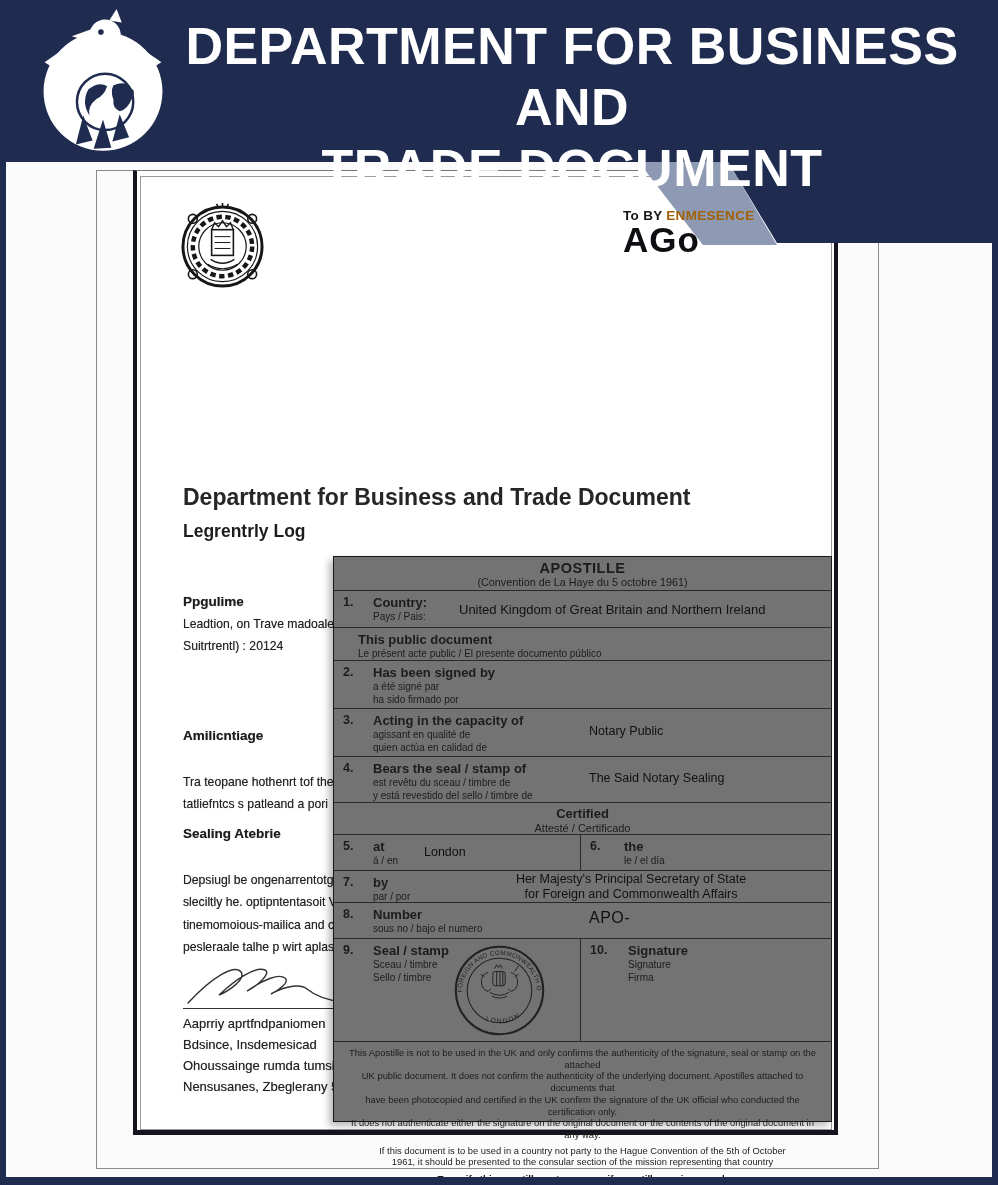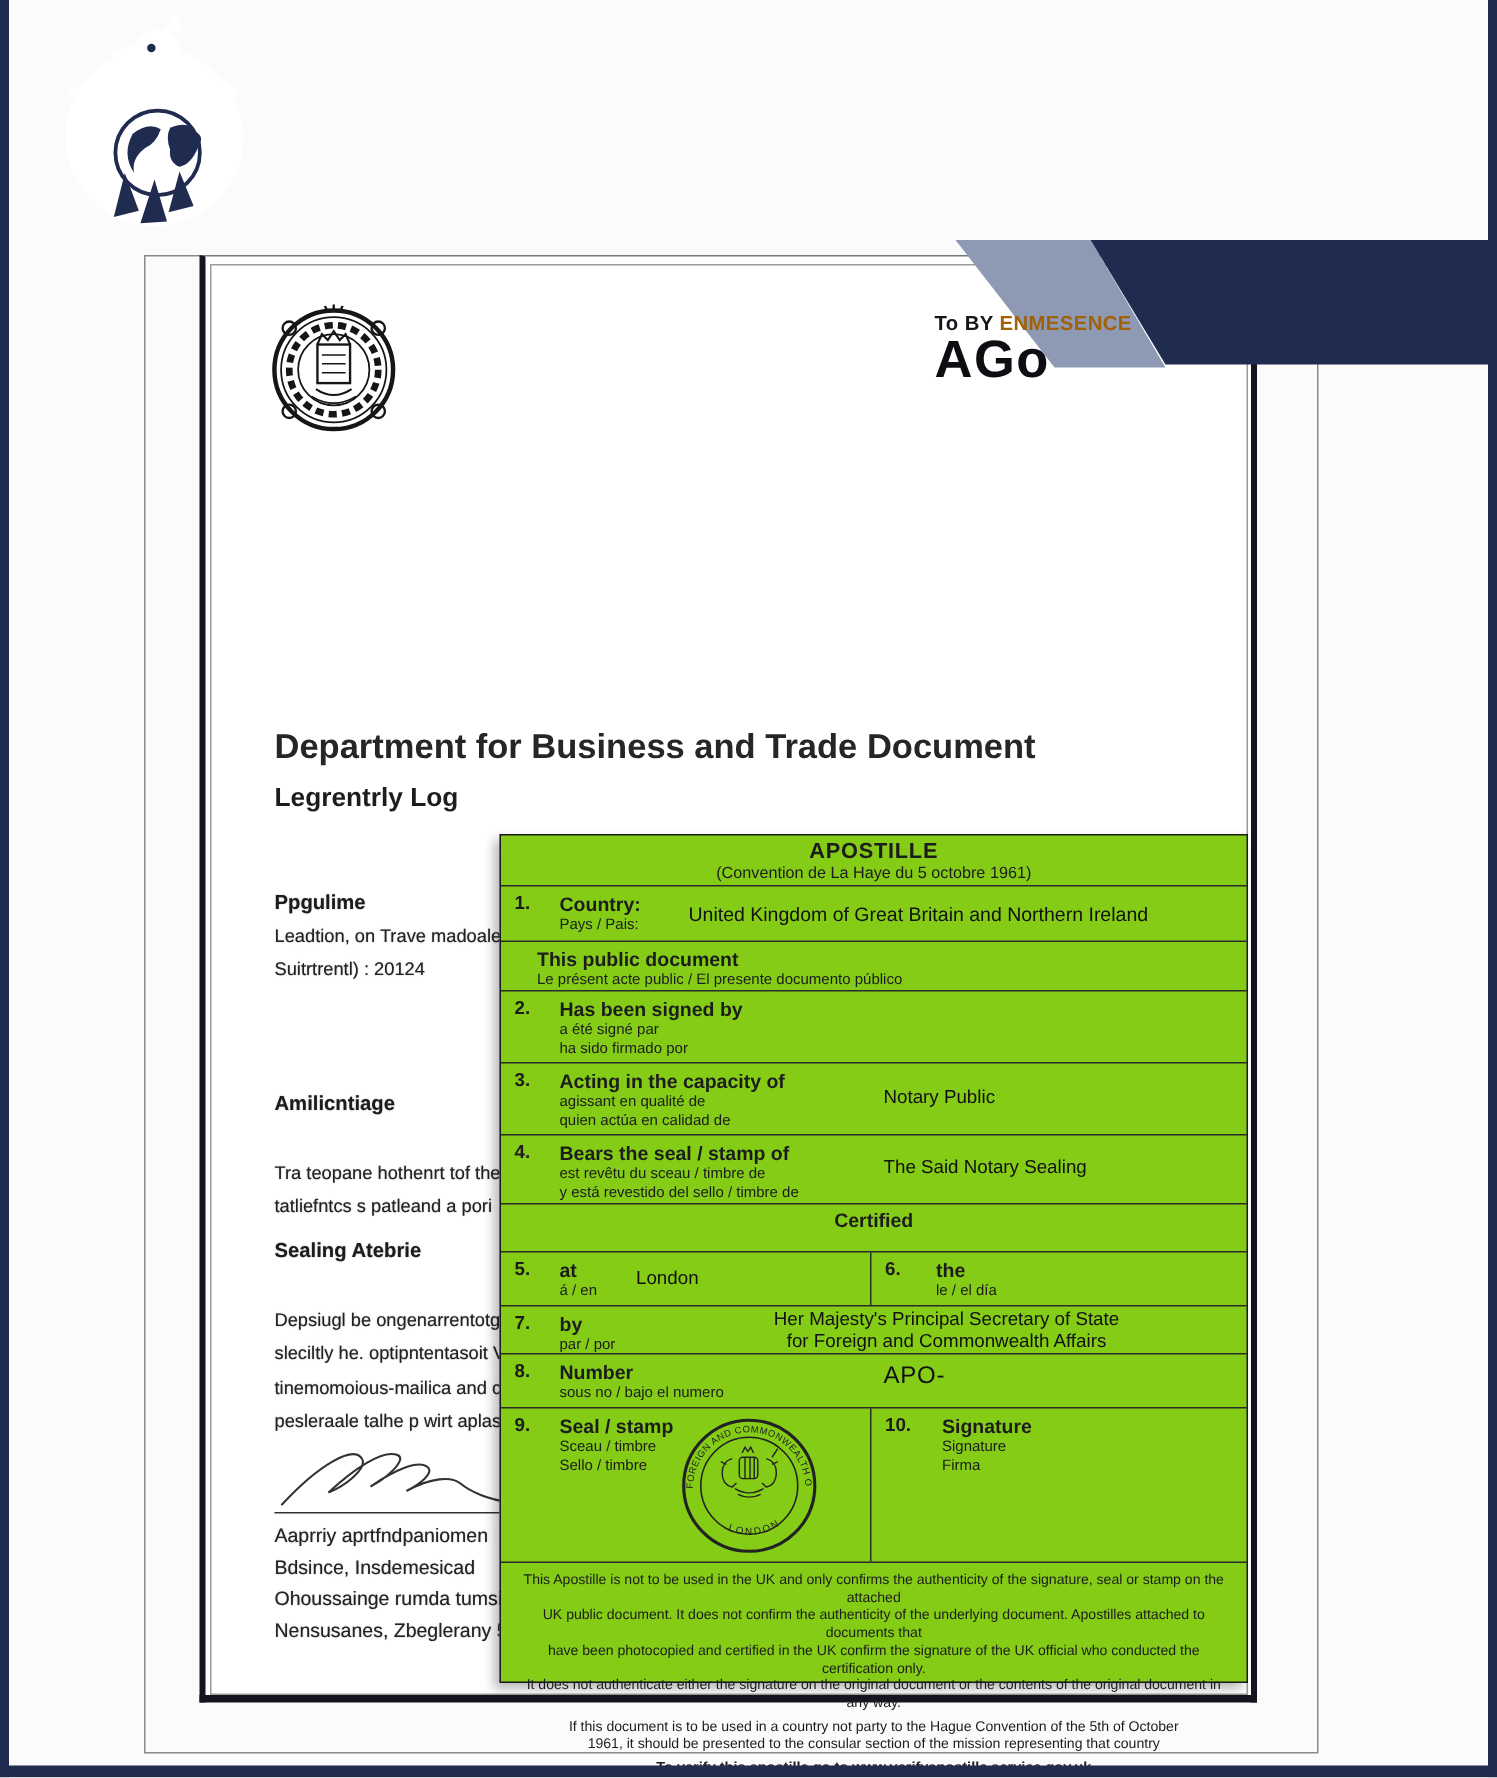--- a/index.html
+++ b/index.html
@@ -32,21 +32,21 @@
   .doc-title{position:absolute;left:183px;top:484px;font-size:23px;font-weight:bold;color:#262626;z-index:3;}
   .doc-sub{position:absolute;left:183px;top:521px;font-size:17.5px;font-weight:bold;color:#1d1d1d;z-index:3;}
   .fuzz{text-shadow:0 0 .8px rgba(40,40,40,.55);}
   .lbl-b{position:absolute;left:183px;font-size:13.5px;font-weight:bold;z-index:3;}
   .body-ln{position:absolute;left:183px;font-size:12.2px;line-height:22px;z-index:3;color:#222;}
   .ml{white-space:pre-line;}
   .sig{position:absolute;left:183px;top:958px;width:168px;height:50px;z-index:3;}
   .sig-line{position:absolute;left:183px;top:1008px;width:150px;border-top:1.2px solid #333;z-index:3;}
   .addr{position:absolute;left:183px;top:1013px;font-size:13px;line-height:21px;z-index:3;color:#222;}
   
-  .apo{position:absolute;left:333px;top:556px;width:499px;height:566px;background:#84cc16;
+  .apo{position:absolute;left:333px;top:556px;width:499px;height:566px;background:#737373;
        border:1.5px solid #1a1a1a;box-sizing:border-box;z-index:6;
        box-shadow:-4px 4px 7px rgba(0,0,0,.28);}
   .ap-head{height:33px;text-align:center;box-sizing:border-box;padding-top:3px;}
   .ap-head .t{font-size:14.5px;font-weight:bold;letter-spacing:.5px;}
   .ap-head .s{font-size:10.8px;}
   .ap-row{position:relative;border-top:1.4px solid #2a2a2a;display:flex;box-sizing:border-box;}
   .ap-num{flex:0 0 30px;padding-left:9px;padding-top:4px;font-weight:bold;font-size:12.5px;box-sizing:content-box;}
   .ap-lbl{padding-top:4px;}
   .ap-main{font-size:13px;font-weight:bold;line-height:16px;}
   .ap-sub{font-size:10px;line-height:12.6px;}
@@ -62,20 +62,26 @@
 </style>
 </head>
 <body>
 
 <div class="canvas">
 
   <div class="frame"></div>
   <div class="page"></div>
   <div class="page-inner"></div>
 
+  <div class="hdr">
+    <div class="hdr-title">
+      <span>DEPARTMENT FOR BUSINESS AND</span><br>
+      <span>TRADE DOCUMENT</span>
+    </div>
+  </div>
   <svg class="hdr-logo" viewBox="0 0 140 140" aria-hidden="true">
     <g fill="#ffffff">
       <circle cx="70" cy="80" r="57"></circle>
       <path d="M14 52 L34 38 L30 62 Z"></path>
       <path d="M126 52 L106 38 L110 62 Z"></path>
       <circle cx="72" cy="26" r="15"></circle>
       <path d="M60 20 L40 27 L60 33 Z"></path>
       <path d="M76 12 L83 1 L88 14 Z"></path>
     </g>
     <g fill="#202b50">
@@ -192,20 +198,21 @@
         <div class="ap-main">Bears the seal / stamp of</div>
         <div class="ap-sub ml">est revêtu du sceau / timbre de
 y está revestido del sello / timbre de</div>
       </div>
       <div class="ap-val" style="left:255px;top:14px">The Said Notary Sealing</div>
     </div>
 
     <div class="ap-row" style="height:32px">
       <div class="ap-center">
         <div class="ap-main">Certified</div>
+        <div class="ap-sub" style="font-size:11px">Attesté / Certificado</div>
       </div>
     </div>
 
     <div class="ap-row" style="height:36px">
       <div class="cell-l">
         <div class="ap-num">5.</div>
         <div class="ap-lbl">
           <div class="ap-main">at</div>
           <div class="ap-sub">á / en</div>
         </div>

